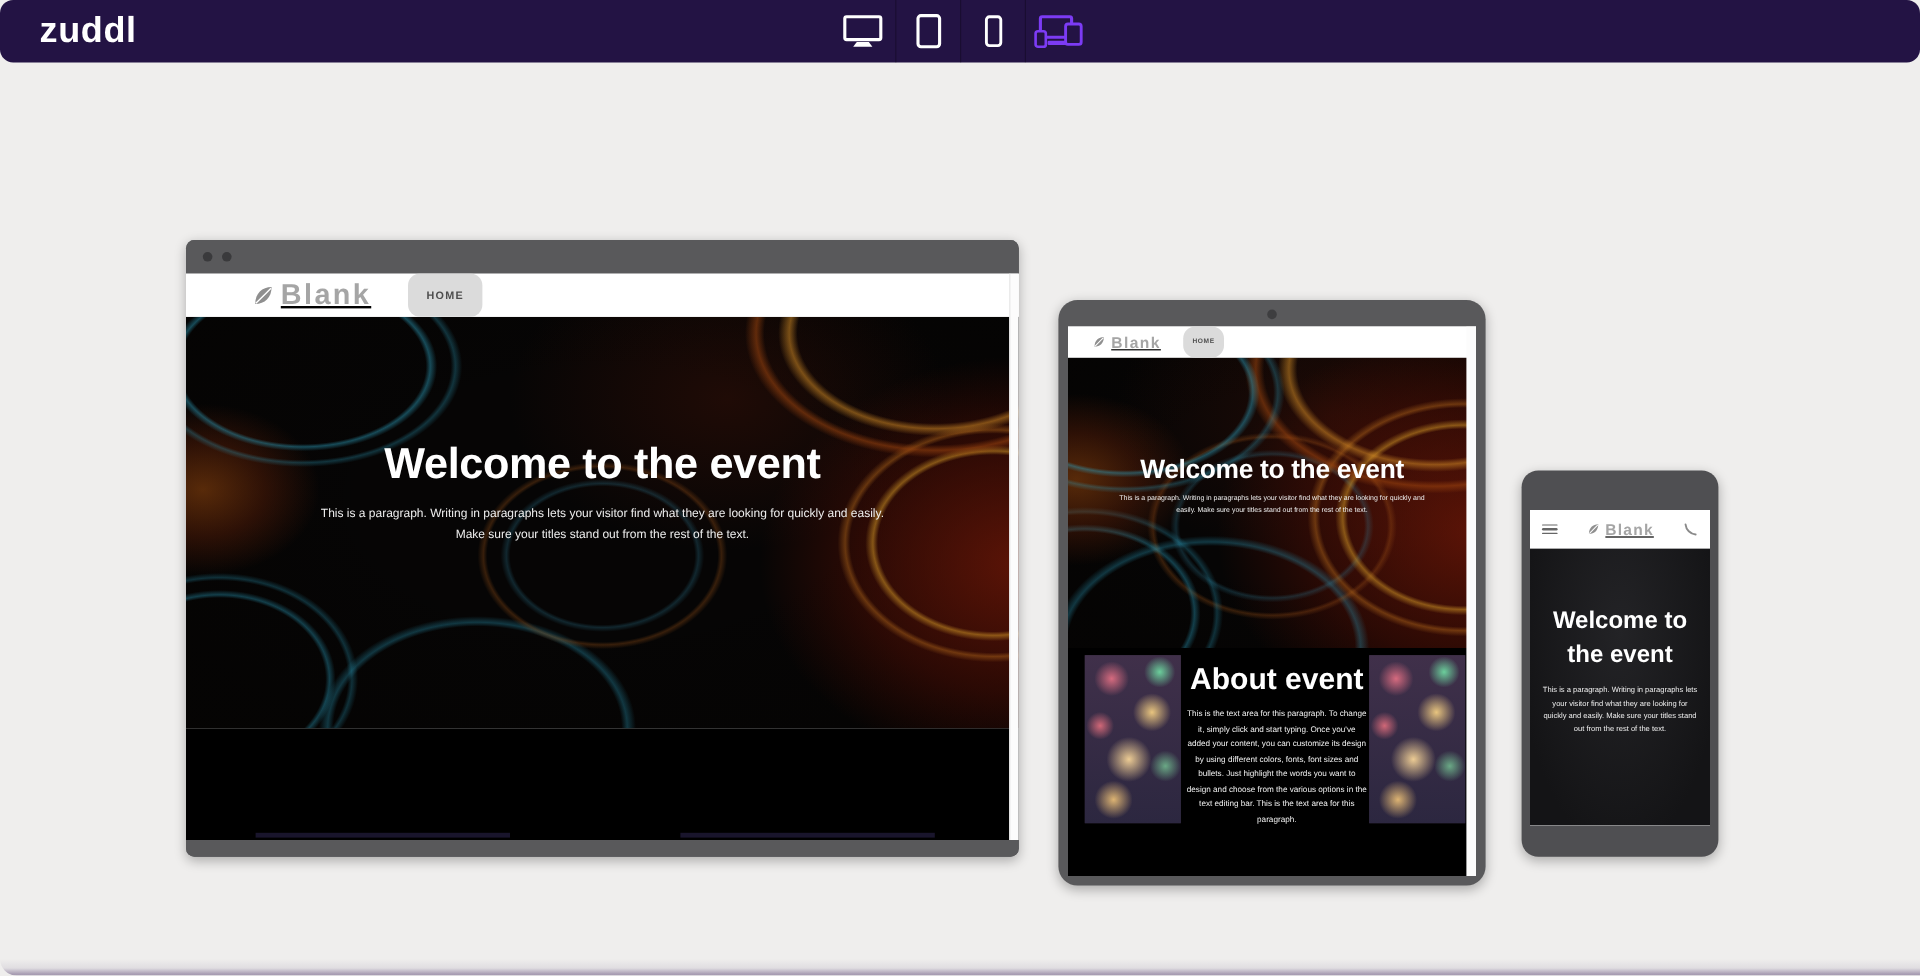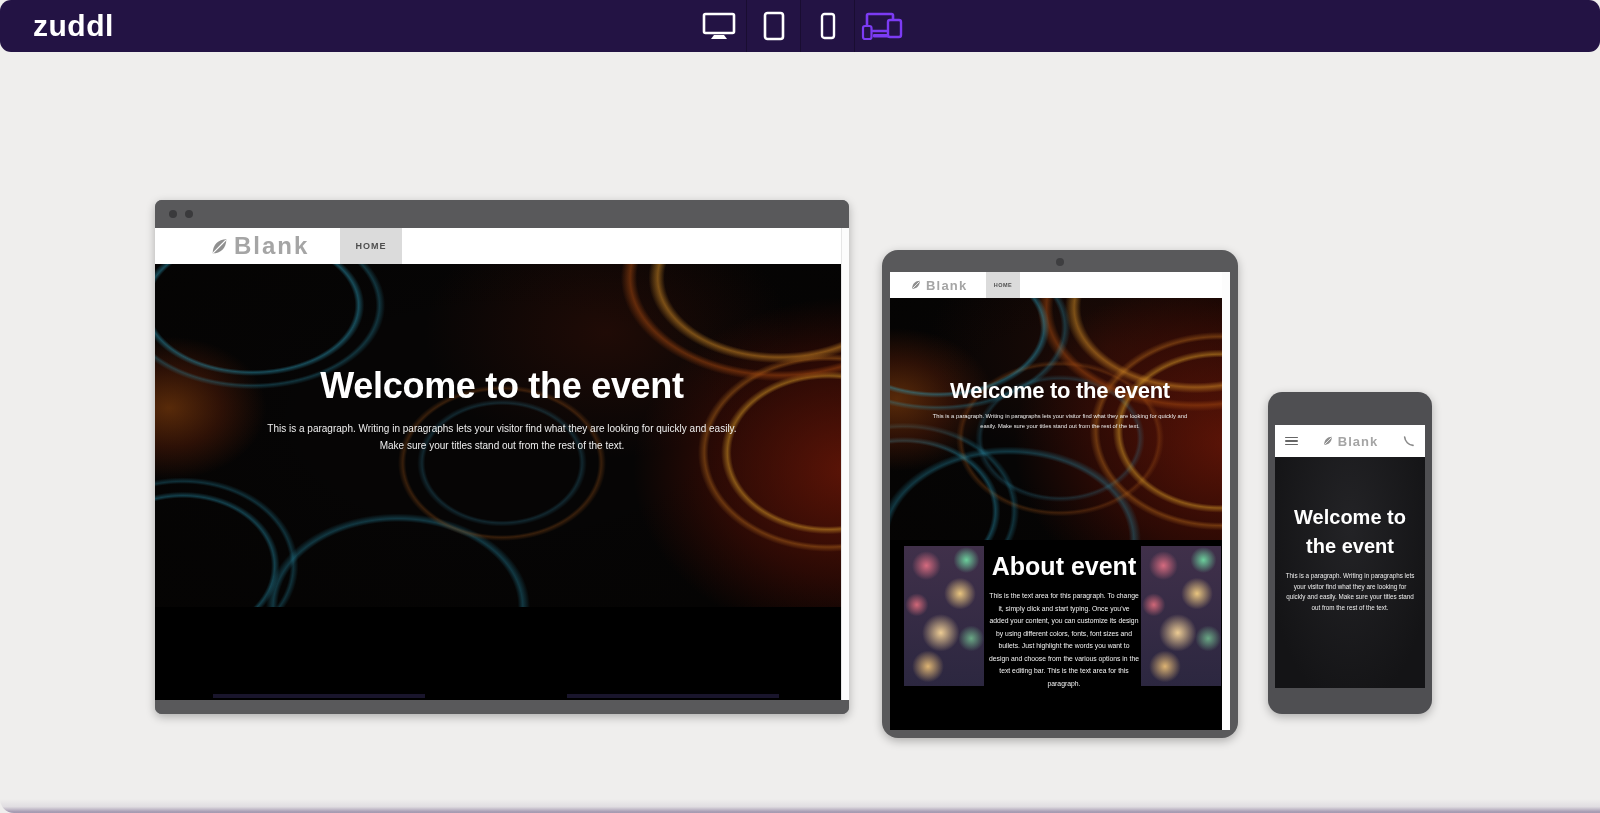--- a/index.html
+++ b/index.html
@@ -14,25 +14,25 @@
   .device-switch button{width:54px;height:52px;background:transparent;border:none;
     border-left:1px solid rgba(0,0,0,.28);display:flex;align-items:center;justify-content:center;
     cursor:pointer;padding:0;}
   .device-switch button:first-child{border-left:none;}
   .device-switch svg{display:block;}
 
   
   .frame{position:absolute;background:#59595b;box-shadow:0 3px 10px rgba(0,0,0,.28);}
 
   
-  .site-nav{position:relative;background:#fff;display:flex;align-items:center;}
+  .site-nav{position:relative;background:#fff;display:flex;align-items:center;text-decoration:underline;}
   .brand{display:flex;align-items:center;color:#a5a5a5;font-weight:700;}
   .brand svg{display:block;margin-right:4px;}
   .home-tab{position:absolute;top:0;background:#dbdbdb;color:#4e4e4e;font-weight:600;
-    display:flex;align-items:center;justify-content:center;height:100%;}
+    display:flex;align-items:center;justify-content:center;height:100%;border-radius:10px;}
 
   
   .hero-art{
     background-color:#060505;
     background-image:
       radial-gradient(ellipse 190px 120px at 14% 12%, transparent 54%, rgba(45,160,190,.45) 56%, transparent 59%, transparent 65%, rgba(45,160,190,.30) 67%, transparent 70%),
       radial-gradient(ellipse 230px 150px at 90% 4%, transparent 50%, rgba(225,150,40,.50) 53%, transparent 57%, transparent 62%, rgba(160,70,15,.55) 65%, transparent 69%),
       radial-gradient(ellipse 150px 110px at 2% 42%, rgba(170,80,15,.50) 0%, rgba(120,40,10,.35) 35%, transparent 65%),
       radial-gradient(ellipse 170px 130px at 4% 88%, transparent 52%, rgba(40,150,180,.40) 54%, transparent 57%, transparent 63%, rgba(40,150,180,.30) 65%, transparent 68%),
       radial-gradient(ellipse 210px 160px at 97% 55%, transparent 46%, rgba(220,160,40,.50) 48%, transparent 51%, transparent 57%, rgba(200,120,30,.40) 59%, transparent 62%),

